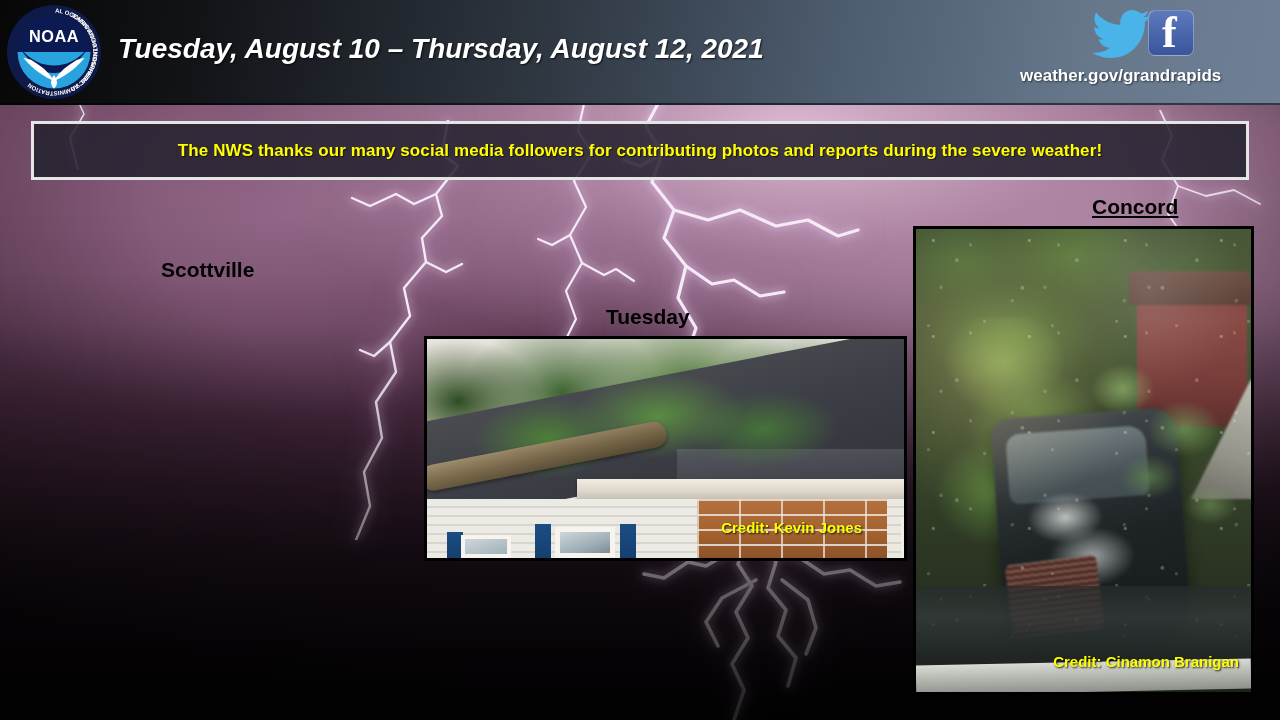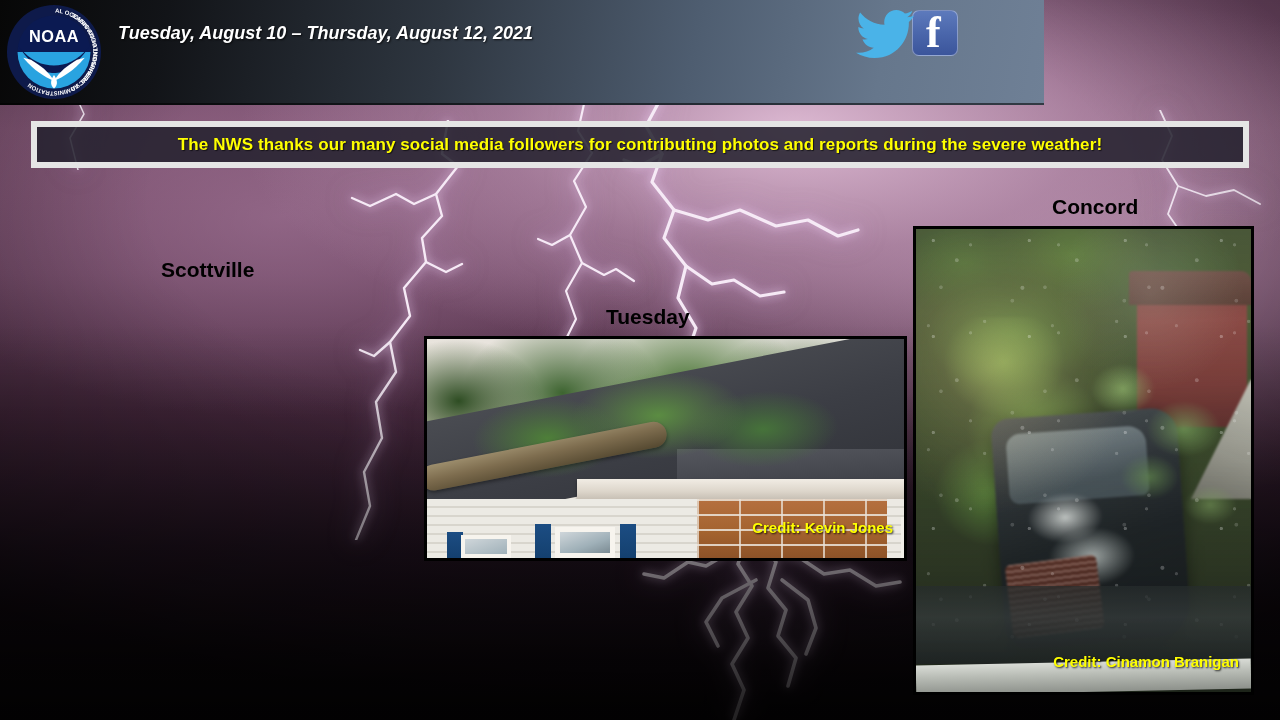--- a/index.html
+++ b/index.html
@@ -50,21 +50,21 @@
     fill: none;
     stroke-linecap: round;
     stroke-linejoin: round;
     filter: drop-shadow(0 0 5px rgba(236,204,240,0.95)) drop-shadow(0 0 13px rgba(208,160,220,0.55));
   }
 
   
   .header {
     position: absolute;
     left: 0; top: 0;
-    width: 1044px;
+    width: 1280px;
     height: 105px;
     background: linear-gradient(100deg, #070707 0%, #121418 16%, #2e3640 42%, #4e5d70 66%, #66778c 84%, #6f8096 100%);
     overflow: hidden;
   }
   .header-bottom-line {
     position: absolute;
     left: 0; bottom: 0; width: 100%; height: 2px;
     background: rgba(0,0,0,0.55);
   }
 
@@ -83,28 +83,28 @@
     font-size: 33px;
     font-weight: bold;
     font-style: italic;
     color: #ffff00;
     letter-spacing: 0px;
     text-shadow: 1px 1px 2px rgba(0,0,0,0.75);
     white-space: nowrap;
     line-height: 38px;
   }
   .title-sub {
-    font-size: 18px;
+    font-size: 28px;
     font-weight: bold;
     font-style: italic;
     color: #ffffff;
     text-shadow: 1px 1px 2px rgba(0,0,0,0.75);
     white-space: nowrap;
     line-height: 30px;
-    margin-top: 4px;
+    margin-top: 20px;
   }
 
   .social {
     position: absolute;
     right: 86px;
     top: 8px;
     width: 102px;
     height: 50px;
   }
   .fb-badge {
@@ -144,23 +144,23 @@
     word-break: break-all;
     text-shadow: 1px 1px 2px rgba(0,0,0,0.55);
   }
 
   
   .thanks-banner {
     position: absolute;
     left: 31px;
     top: 121px;
     width: 1218px;
-    height: 47px;
+    height: 59px;
     box-sizing: border-box;
-    border: 6px solid #e5e5e5;
+    border: 3px solid #e5e5e5;
     background: rgba(35,33,45,0.86);
     display: flex;
     align-items: center;
     justify-content: center;
     text-align: center;
   }
   .thanks-text {
     color: #ffff00;
     font-size: 17px;
     font-weight: bold;
@@ -172,21 +172,21 @@
   
   .city-label {
     position: absolute;
     color: #000000;
     font-size: 21px;
     font-weight: bold;
     white-space: nowrap;
   }
   #label-scottville { left: 161px; top: 258px; }
   #label-kentwood   { left: 606px; top: 305px; }
-  #label-concord    { left: 1052px; top: 195px; }
+  #label-concord    { left: 1092px; top: 195px; text-decoration: underline; }
 
   
   .photo {
     position: absolute;
     box-sizing: border-box;
     border: 3px solid #000000;
     overflow: hidden;
   }
   #photo-scottville { left: 3px;   top: 290px; width: 414px;  height: 311px; }
   #photo-kentwood   { left: 424px; top: 336px; width: 483px;  height: 225px; }
@@ -195,21 +195,21 @@
   .credit {
     position: absolute;
     color: #ffff00;
     font-size: 15px;
     font-weight: bold;
     white-space: nowrap;
     text-shadow: 1px 1px 2px rgba(0,0,0,0.85);
     z-index: 6;
   }
   #credit-scottville { right: 12px; bottom: 12px; }
-  #credit-kentwood   { right: 11px; bottom: 22px; }
+  #credit-kentwood   { right: 42px; bottom: 22px; }
   #credit-concord    { right: 12px; bottom: 22px; }
 
   
   .sv-sky {
     position: absolute; inset: 0;
     background: linear-gradient(170deg, #8d9aa8 0%, #9fabb8 22%, #b3bec9 42%, #8ea0ae 60%, #5d6e63 78%, #3d4d38 100%);
   }
   .sv-house {
     position: absolute;
     right: -4px; top: 2px;
@@ -621,20 +621,21 @@
       <div class="title-sub">Tuesday, August 10 – Thursday, August 12, 2021</div>
     </div>
 
     <div class="social">
       <div class="fb-badge"></div>
       <svg class="tw-bird" viewBox="0 0 60 50">
         <path fill="#4ab3e8" d="M58 7.4c-2.1 0.95-4.4 1.6-6.8 1.9 2.4-1.5 4.3-3.8 5.2-6.6-2.3 1.4-4.8 2.4-7.5 2.9C46.7 3.3 43.6 2 40.2 2c-6.6 0-12 5.4-12 12.1 0 0.95 0.1 1.87 0.3 2.75C18.6 16.35 9.9 11.6 4.1 4.4c-1.05 1.8-1.65 3.9-1.65 6.15 0 4.2 2.1 7.9 5.35 10.05-2-0.06-3.85-0.6-5.5-1.5v0.15c0 5.85 4.15 10.73 9.65 11.85-1 0.28-2.07 0.43-3.17 0.43-0.78 0-1.53-0.08-2.27-0.22 1.53 4.8 5.97 8.28 11.23 8.38-4.12 3.25-9.3 5.18-14.93 5.18-0.97 0-1.93-0.06-2.87-0.17C5.33 48.03 11.7 50 18.52 50c22.2 0 34.35-18.5 34.35-34.55 0-0.53-0.01-1.05-0.04-1.57C55.22 12.1 56.8 9.9 58 7.4z"></path>
       </svg>
     </div>
 
+    <div class="url">weather.gov/grandrapids</div>
     <div class="header-bottom-line"></div>
   </div>
 
   <div class="thanks-banner">
     <span class="thanks-text">The NWS thanks our many social media followers for contributing photos and reports during the severe weather!</span>
   </div>
 
   <div class="city-label" id="label-scottville">Scottville</div>
   <div class="city-label" id="label-kentwood">Tuesday</div>
   <div class="city-label" id="label-concord">Concord</div>

